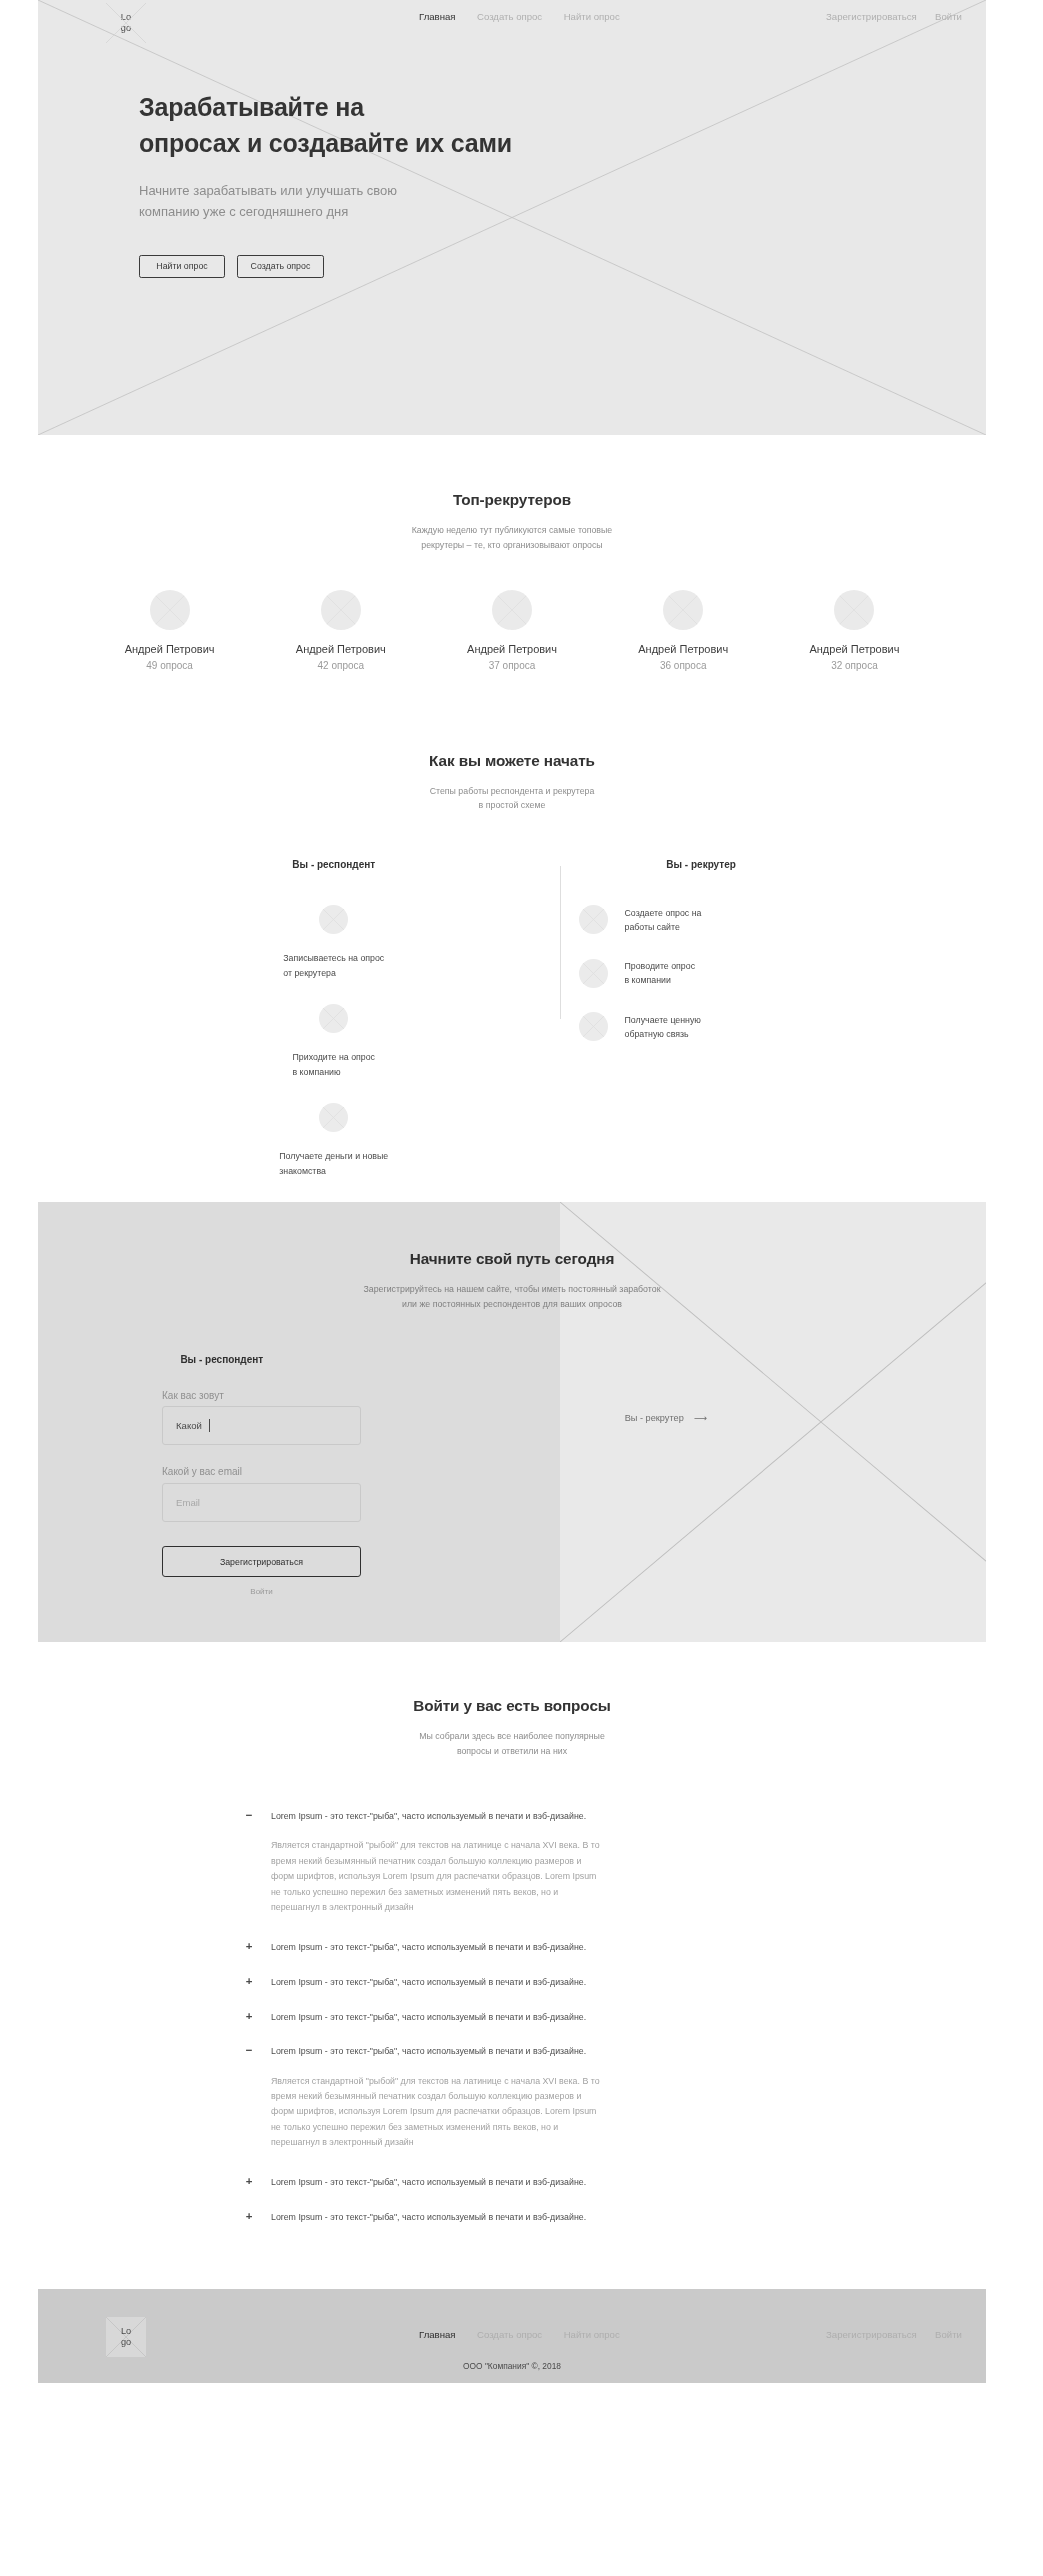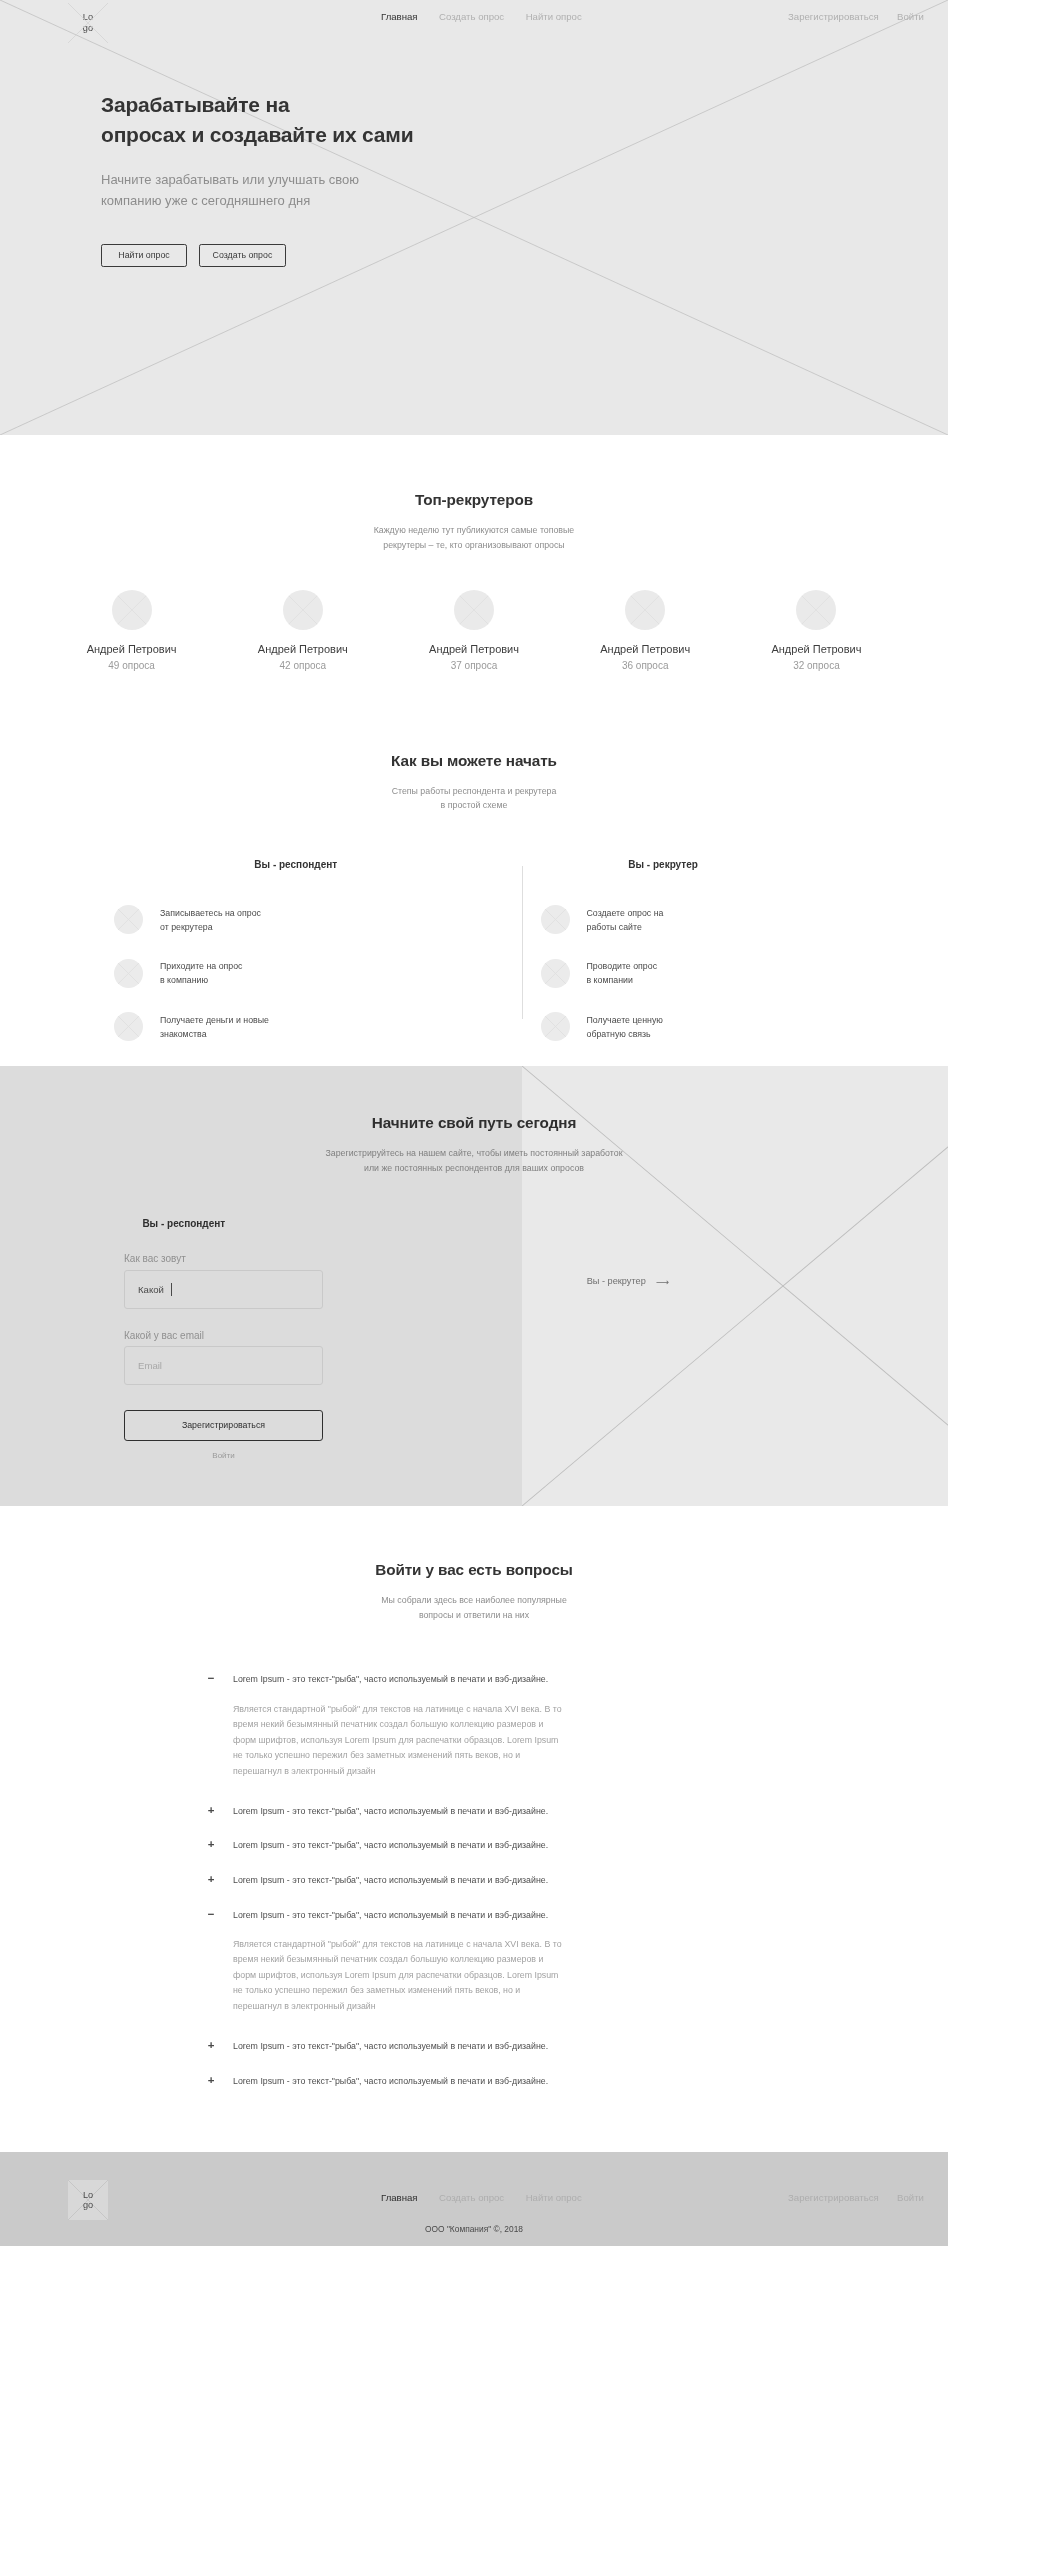--- a/index.html
+++ b/index.html
@@ -5,21 +5,21 @@
   * { box-sizing: border-box; margin: 0; padding: 0; }
 
   html, body {
     width: 1043px;
     font-family: "Liberation Sans", "DejaVu Sans", sans-serif;
     background: #ffffff;
     color: #3a3a3a;
     -webkit-font-smoothing: antialiased;
   }
 
-  .page { width: 948px; position: relative; overflow: hidden; }
+  .page { width: 948px; position: relative; overflow: hidden; margin-left: 38px; }
 
   
   .hero {
     position: relative;
     background: #e8e8e8;
     height: 435px;
     overflow: hidden;
   }
   .hero svg.hero-cross {
     position: absolute; inset: 0;
@@ -70,21 +70,21 @@
   .nav-link { color: #b0b0b0; text-decoration: none; white-space: nowrap; }
   .nav-link.active { color: #333333; }
 
   .hero-inner {
     position: relative;
     z-index: 2;
     padding-left: 101px;
     padding-top: 7.7px;
   }
   .hero-title {
-    font-size: 21px;
+    font-size: 25px;
     font-weight: bold;
     line-height: 1.42;
     color: #343434;
     letter-spacing: -0.2px;
     max-width: 476px;
   }
   .hero-sub {
     margin-top: 19px;
     font-size: 13px;
     line-height: 1.65;
@@ -180,21 +180,21 @@
     margin-bottom: 35px;
   }
   .howto-col.right .howto-col-title { padding-left: 7.7px; }
   .step {
     display: flex;
     align-items: center;
     gap: 17px;
     margin-bottom: 24.5px;
   }
   .howto-col.right .step { padding-left: 63px; }
-  .howto-col.left .step { padding-left: 0px; }
+  .howto-col.left .step { padding-left: 0px; flex-direction: column; }
   .step-icon {
     flex: 0 0 auto;
     width: 29px; height: 29px;
     border-radius: 50%;
     background: #ebebeb;
     position: relative;
     overflow: hidden;
   }
   .step-text {
     font-size: 8.8px;

